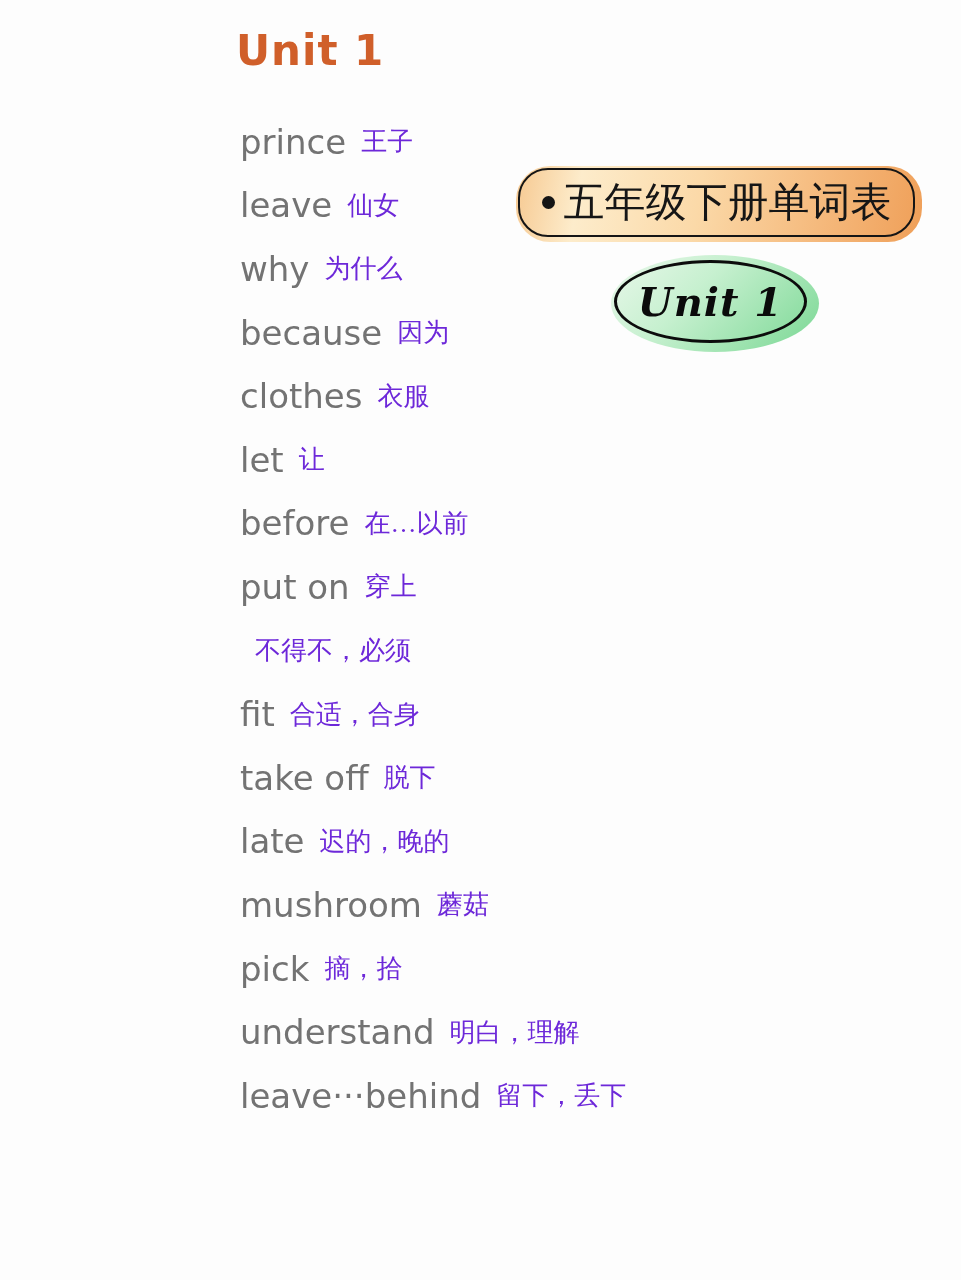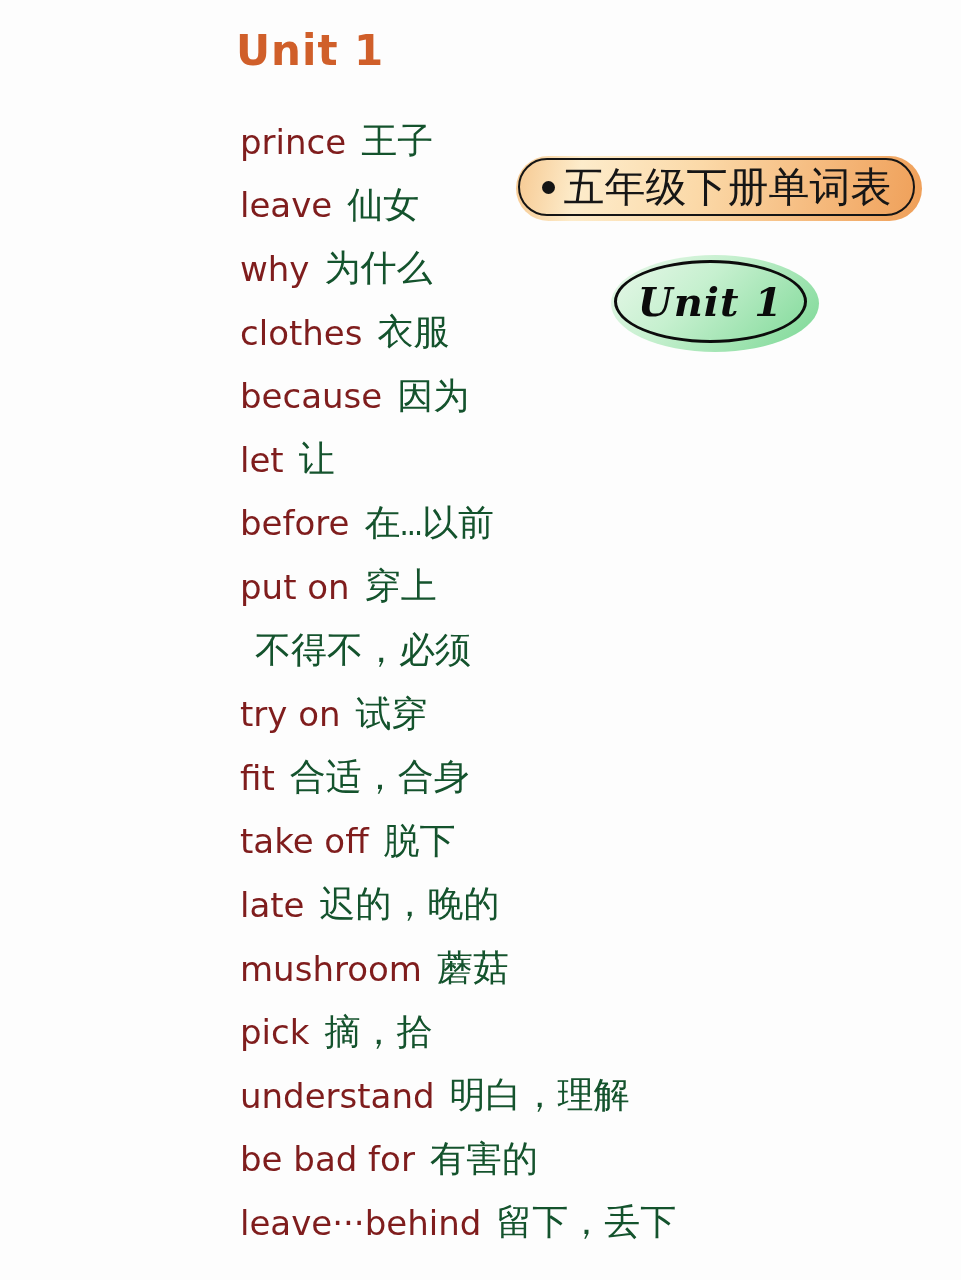--- a/index.html
+++ b/index.html
@@ -28,36 +28,36 @@
     position: absolute;
     left: 240px; top: 110px;
   }
   .word-row {
     height: 63.6px;
     display: flex;
     align-items: center;
     white-space: nowrap;
   }
   .en {
-    color: #7f1d1d;
+    color: #737373;
     font-size: 34px;
     font-family: "DejaVu Sans", sans-serif;
   }
   .zh {
-    color: #14532d;
-    font-size: 36px;
+    color: #6d28d9;
+    font-size: 26px;
     margin-left: 15px;
-    font-family: Liberation Mono, monospace;
+    font-family: Liberation Serif, serif;
   }
 
   
   .grade-badge {
     position: absolute;
-    left: 516px; top: 156px;
-    width: 406px; height: 65px;
+    left: 516px; top: 166px;
+    width: 406px; height: 76px;
     border-radius: 34px;
     background: linear-gradient(100deg, #f6c890 0%, #fdeccb 16%, #fbd9a8 45%, #f5b97c 75%, #ef9f58 100%);
   }
   .grade-badge-inner {
     position: absolute;
     inset: 2px 7px 5px 2px;
     border: 2.5px solid #151515;
     border-radius: 30px;
     display: flex;
     align-items: center;
@@ -118,45 +118,41 @@
     </div>
     <div class="word-row">
       <span class="en">leave</span>
       <span class="zh">仙女</span>
     </div>
     <div class="word-row">
       <span class="en">why</span>
       <span class="zh">为什么</span>
     </div>
     <div class="word-row">
+      <span class="en">because</span>
+      <span class="zh">因为</span>
+    </div>
+    <div class="word-row">
       <span class="en">clothes</span>
       <span class="zh">衣服</span>
-    </div>
-    <div class="word-row">
-      <span class="en">because</span>
-      <span class="zh">因为</span>
     </div>
     <div class="word-row">
       <span class="en">let</span>
       <span class="zh">让</span>
     </div>
     <div class="word-row">
       <span class="en">before</span>
       <span class="zh">在…以前</span>
     </div>
     <div class="word-row">
       <span class="en">put on</span>
       <span class="zh">穿上</span>
     </div>
     <div class="word-row">
       <span class="zh">不得不，必须</span>
-    </div>
-    <div class="word-row">
-      <span class="en">try on</span>
-      <span class="zh">试穿</span>
     </div>
     <div class="word-row">
       <span class="en">fit</span>
       <span class="zh">合适，合身</span>
     </div>
     <div class="word-row">
       <span class="en">take off</span>
       <span class="zh">脱下</span>
     </div>
     <div class="word-row">
@@ -169,24 +165,20 @@
     </div>
     <div class="word-row">
       <span class="en">pick</span>
       <span class="zh">摘，拾</span>
     </div>
     <div class="word-row">
       <span class="en">understand</span>
       <span class="zh">明白，理解</span>
     </div>
     <div class="word-row">
-      <span class="en">be bad for</span>
-      <span class="zh">有害的</span>
-    </div>
-    <div class="word-row">
       <span class="en">leave···behind</span>
       <span class="zh">留下，丢下</span>
     </div>
   </div>
 
   <div class="grade-badge">
     <div class="grade-badge-inner">
       <span class="bullet-dot"></span>
       <span class="grade-badge-label">五年级下册单词表</span>
     </div>

